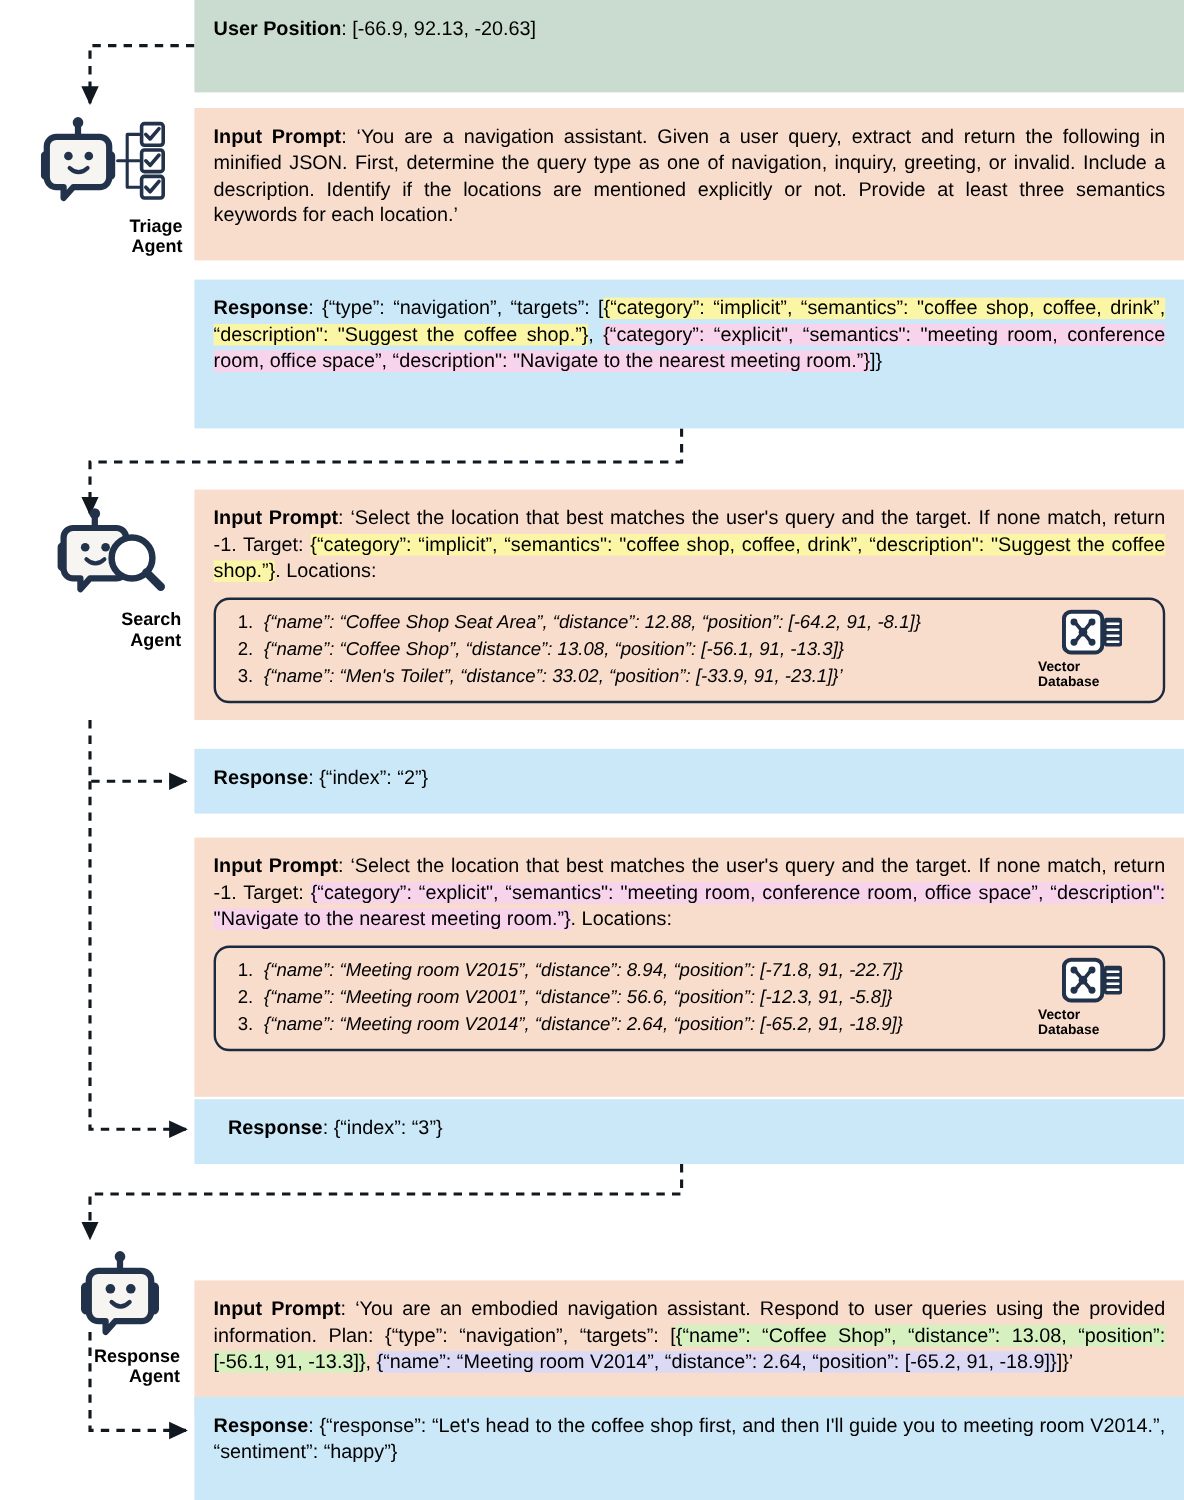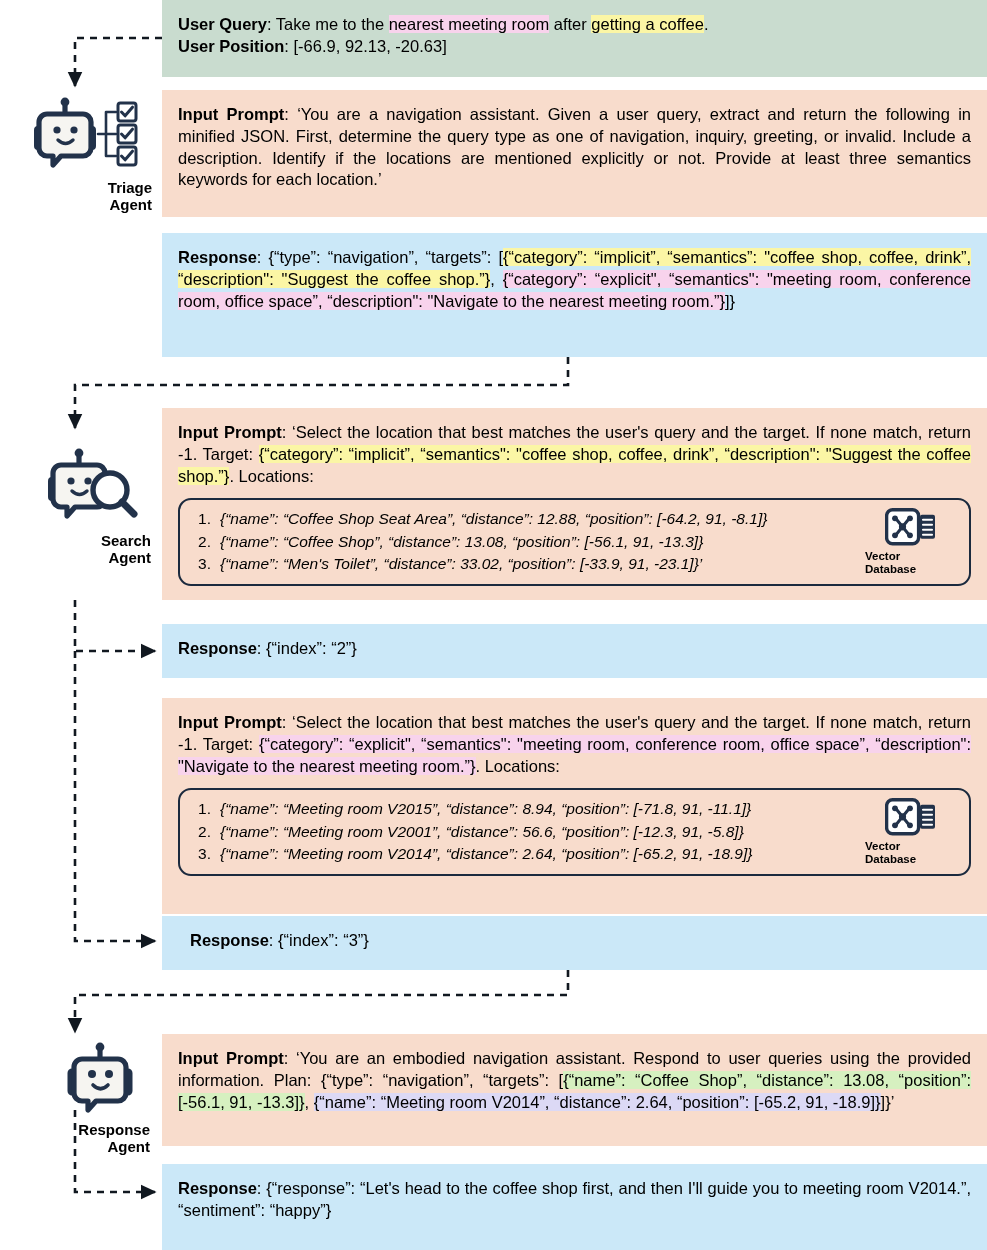--- a/index.html
+++ b/index.html
@@ -117,21 +117,21 @@
           <path d="M87.5,16 l3.6,3.8 l7.4,-8.6" stroke-width="3"></path>
           <path d="M87.5,38 l3.6,3.8 l7.4,-8.6" stroke-width="3"></path>
           <path d="M87.5,60 l3.6,3.8 l7.4,-8.6" stroke-width="3"></path>
         </g>
       </svg>
     </span>
     <span class="nm">Triage</span>
     <span class="nm">Agent</span>
   </div>
 
-  <div class="agent" style="left:1px;top:445px;">
+  <div class="agent" style="left:1px;top:420px;">
     <span class="glyph">
       <svg width="110" height="80" viewBox="0 0 110 80">
         <g fill="none" stroke="#22324a" stroke-width="5.2" stroke-linecap="round" stroke-linejoin="round">
           <path d="M38,11 L38,18"></path>
           <circle cx="38" cy="8" r="4.4" fill="#22324a" stroke="none"></circle>
           <path d="M16,44 L11,44 M11,36 L11,52" stroke-width="8"></path>
           <path d="M60,44 L65,44 M65,36 L65,52" stroke-width="8"></path>
           <path d="M20,20 h36 a8,8 0 0 1 8,8 v26 a8,8 0 0 1 -8,8 h-22 l-8,9 v-9 h-6 a8,8 0 0 1 -8,-8 v-26 a8,8 0 0 1 8,-8 z" fill="#f6f5f1"></path>
           <circle cx="30" cy="36" r="3.6" fill="#22324a" stroke="none"></circle>
           <circle cx="47" cy="36" r="3.6" fill="#22324a" stroke="none"></circle>
@@ -159,23 +159,20 @@
           <path d="M43,45 q7.5,7.5 15,0" stroke-width="3.6"></path>
         </g>
       </svg>
     </span>
     <span class="nm">Response</span>
     <span class="nm">Agent</span>
   </div>
 
   <div class="box green" style="top:0px;height:77px;">
     <div class="inner">
-      <span class="lbl">User Query</span><span>: Take me to the </span><span class="hl-p">nearest meeting room</span><span> after </span><span class="hl-y">getting a coffee</span><span>.</span>
-    </div>
-    <div class="inner">
       <span class="lbl">User Position</span><span>: [-66.9, 92.13, -20.63]</span>
     </div>
   </div>
 
   <div class="box peach" style="top:90px;height:127px;">
     <span class="lbl">Input Prompt</span><span>: ‘You are a navigation assistant. Given a user query, extract and return the following in minified JSON. First, determine the query type as one of navigation, inquiry, greeting, or invalid. Include a description. Identify if the locations are mentioned explicitly or not. Provide at least three semantics keywords for each location.’</span>
   </div>
 
   <div class="box blue" style="top:233px;height:124px;">
     <span class="lbl">Response</span><span>: {“type”: “navigation”, “targets”: [</span><span class="hl-y">{“category”: “implicit”, “semantics”: "coffee shop, coffee, drink”, “description": "Suggest the coffee shop.”}</span><span>, </span><span class="hl-p">{“category”: “explicit", “semantics": "meeting room, conference room, office space”, “description": "Navigate to the nearest meeting room.”}</span><span>]}</span>
@@ -226,21 +223,21 @@
   <div class="box blue" style="top:624px;height:54px;">
     <span class="lbl">Response</span><span>: {“index”: “2”}</span>
   </div>
 
   <div class="box peach" style="top:698px;height:216px;">
     <span class="lbl">Input Prompt</span><span>: ‘Select the location that best matches the user's query and the target. If none match, return -1. Target: </span><span class="hl-p">{“category”: “explicit", “semantics": "meeting room, conference room, office space”, “description": "Navigate to the nearest meeting room.”}</span><span>. Locations:</span>
 
     <div class="locbox">
       <div class="locrow">
         <span class="locnum">1.</span>
-        <span>{“name”: “Meeting room V2015”, “distance”: 8.94, “position”: [-71.8, 91, -11.1]}</span>
+        <span>{“name”: “Meeting room V2015”, “distance”: 8.94, “position”: [-71.8, 91, -22.7]}</span>
       </div>
       <div class="locrow">
         <span class="locnum">2.</span>
         <span>{“name”: “Meeting room V2001”, “distance”: 56.6, “position”: [-12.3, 91, -5.8]}</span>
       </div>
       <div class="locrow">
         <span class="locnum">3.</span>
         <span>{“name”: “Meeting room V2014”, “distance”: 2.64, “position”: [-65.2, 91, -18.9]}</span>
       </div>
       <div class="vdb">
@@ -266,21 +263,21 @@
         <span>Vector</span><br>
         <span>Database</span>
       </div>
     </div>
   </div>
 
   <div class="box blue" style="top:916px;height:54px;padding-left:28px;">
     <span class="lbl">Response</span><span>: {“index”: “3”}</span>
   </div>
 
-  <div class="box peach" style="top:1034px;height:112px;">
+  <div class="box peach" style="top:1067px;height:112px;">
     <span class="lbl">Input Prompt</span><span>: ‘You are an embodied navigation assistant. Respond to user queries using the provided information. Plan: {“type”: “navigation”, “targets”: [</span><span class="hl-g">{“name”: “Coffee Shop”, “distance”: 13.08, “position”: [-56.1, 91, -13.3]}</span><span>, </span><span class="hl-v">{“name”: “Meeting room V2014”, “distance”: 2.64, “position”: [-65.2, 91, -18.9]}</span><span>]}’</span>
   </div>
 
   <div class="box blue" style="top:1164px;height:109px;">
     <span class="lbl">Response</span><span>: {“response”: “Let's head to the coffee shop first, and then I'll guide you to meeting room V2014.”, “sentiment”: “happy”}</span>
   </div>
 
 </div>
 
 </body></html>

